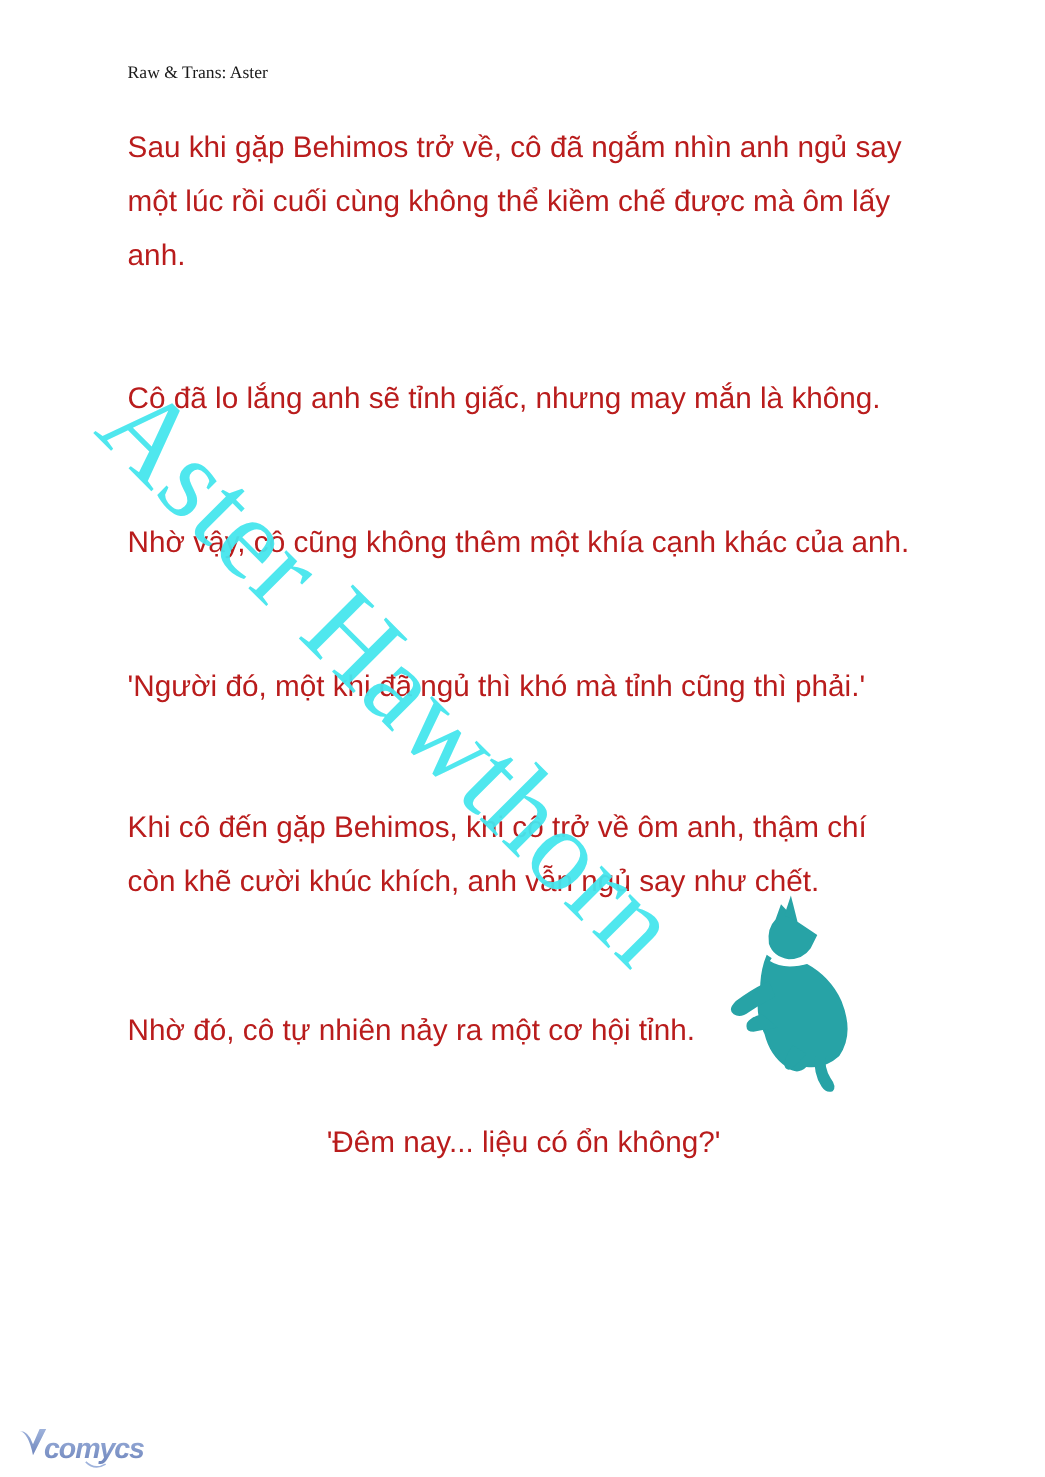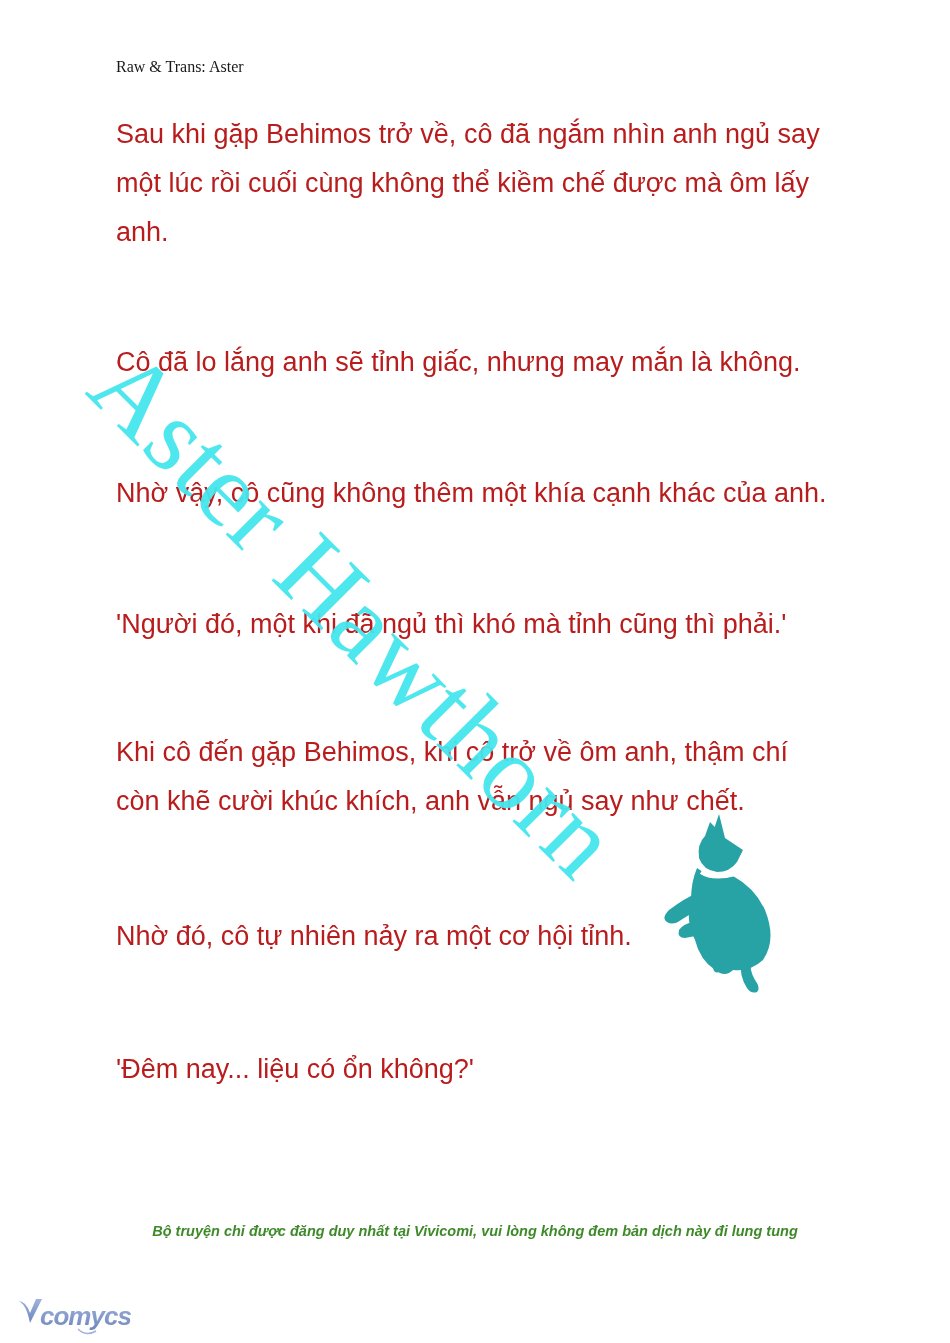--- a/index.html
+++ b/index.html
@@ -79,21 +79,21 @@
 <body>
 
 <div class="credit">Raw &amp; Trans: Aster</div>
 
 <p class="para" style="top:110px;">Sau khi gặp Behimos trở về, cô đã ngắm nhìn anh ngủ say một lúc rồi cuối cùng không thể kiềm chế được mà ôm lấy anh.</p>
 <p class="para" style="top:338px;">Cô đã lo lắng anh sẽ tỉnh giấc, nhưng may mắn là không.</p>
 <p class="para" style="top:469px;">Nhờ vậy, cô cũng không thêm một khía cạnh khác của anh.</p>
 <p class="para" style="top:600px;">'Người đó, một khi đã ngủ thì khó mà tỉnh cũng thì phải.'</p>
 <p class="para" style="top:728px;">Khi cô đến gặp Behimos, khi cô trở về ôm anh, thậm chí còn khẽ cười khúc khích, anh vẫn ngủ say như chết.</p>
 <p class="para" style="top:912px;">Nhờ đó, cô tự nhiên nảy ra một cơ hội tỉnh.</p>
-<p class="para" style="top:1045px;">'Đêm nay... liệu có ổn không?'</p>
+<p class="para" style="top:1014px;text-align:center;">'Đêm nay... liệu có ổn không?'</p>
 
 <div class="watermark">Aster Hawthorn</div>
 
 <svg class="cat" viewBox="0 0 125 185" xmlns="http://www.w3.org/2000/svg">
   <g fill="#27a3a6">
 
     <path d="M55 12 L70 28 L88 40 L82 52 Q75 62 62 62 Q48 60 44 48 Q42 34 50 26 Z"></path>
     <path d="M64 4 L70 28 L58 22 Z"></path>
 
     <path d="M42 58 Q60 72 78 66 Q100 78 110 100 Q122 130 108 150 Q95 162 78 160 Q70 168 60 160 Q45 150 40 130 Q30 110 36 90 Q36 72 42 58 Z"></path>
@@ -104,21 +104,20 @@
 
     <path d="M66 140 Q60 148 58 156 Q58 164 64 162 Q72 156 78 148 Z"></path>
 
     <path d="M86 150 Q84 166 92 178 Q96 184 102 182 Q106 178 100 170 Q94 160 96 150 Z"></path>
   </g>
 
   <path d="M46 62 Q58 70 80 64" stroke="#ffffff" stroke-width="4" fill="none"></path>
 </svg>
 
 <div class="footer">
-  <div>Bộ truyện chỉ được đăng duy nhất tại Vivicomi, vui lòng không đem bản dịch này đi lung tung</div>
 </div>
 
 <svg class="logo" viewBox="0 0 130 44" xmlns="http://www.w3.org/2000/svg">
   <defs>
     <linearGradient id="lg" x1="0" y1="0" x2="0" y2="1">
       <stop offset="0" stop-color="#9fb3dc"></stop>
       <stop offset="1" stop-color="#6f86bd"></stop>
     </linearGradient>
   </defs>
   <path d="M2 6 Q10 8 14 28 L26 4 L20 4 L14 18 Q10 6 2 6 Z" fill="url(#lg)"></path>

